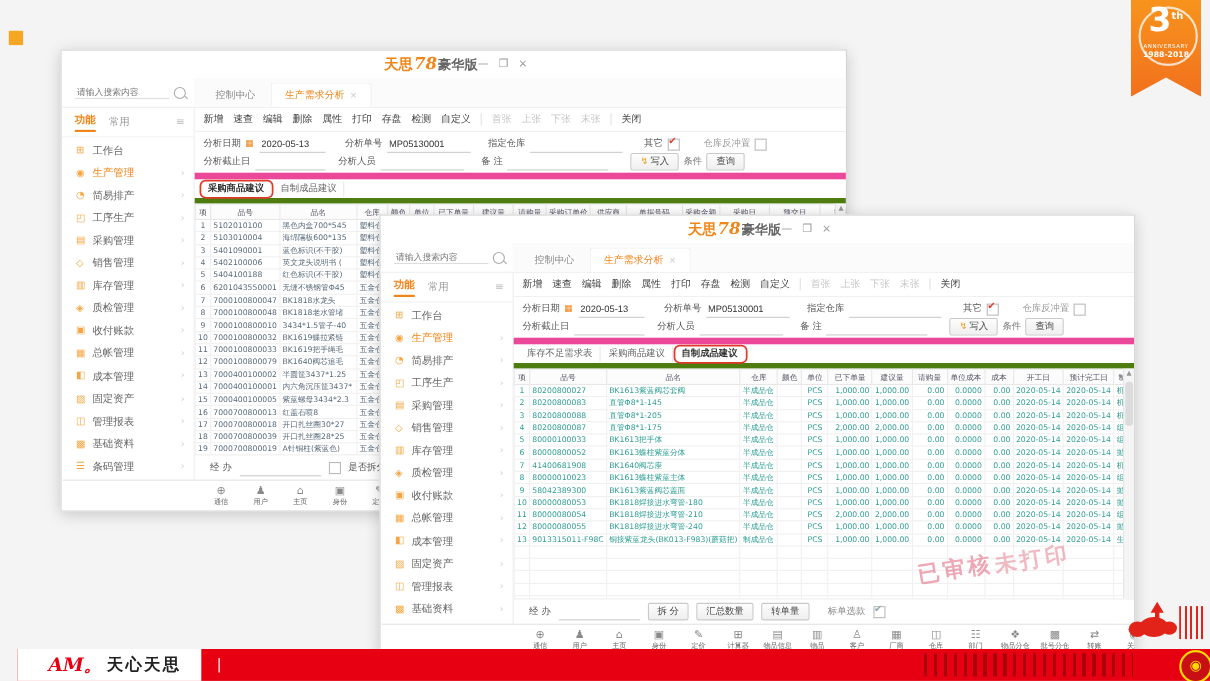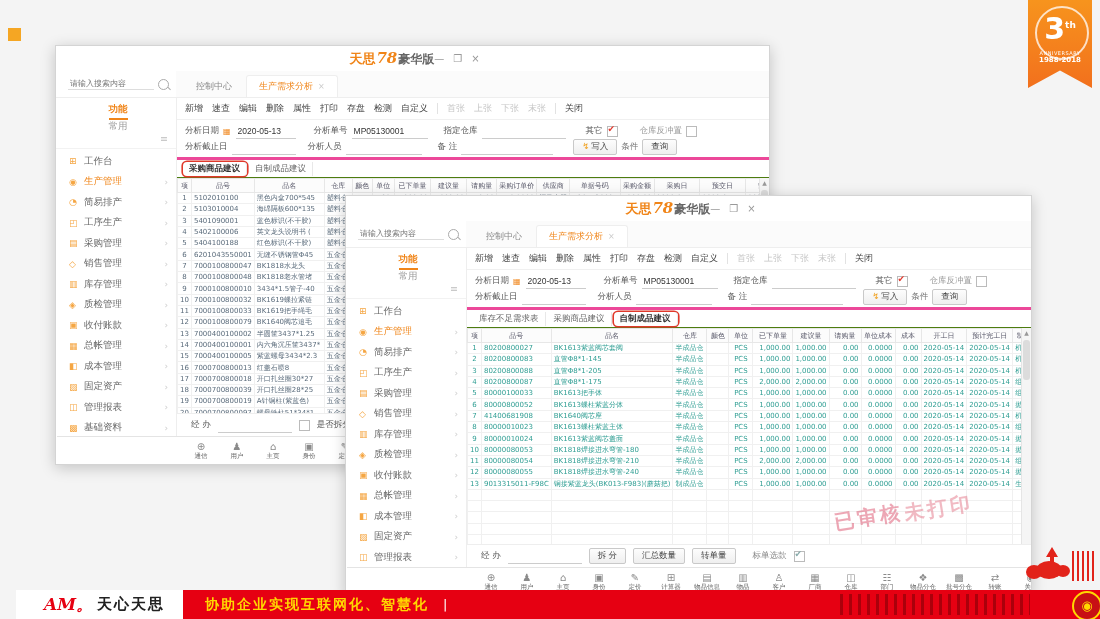--- a/index.html
+++ b/index.html
@@ -2,21 +2,21 @@
 <html><head>
 <meta charset="utf-8">
 <style>
   html,body{margin:0;padding:0;background:#e9e9e9;font-family:"DejaVu Sans",sans-serif;}
   .stage{position:relative;width:1100px;height:619px;background:#f4f4f4;overflow:hidden;}
   .corner-sq{position:absolute;left:8px;top:28px;width:13px;height:13px;background:#f5a623;}
   
   .badge{position:absolute;left:1028px;top:0;width:64px;height:88px;background:linear-gradient(180deg,#f7941d,#f2701d);
     clip-path:polygon(0 0,100% 0,100% 100%,50% 80%,0 100%);color:#fff;text-align:center;z-index:50;}
   .badge .ring{position:absolute;left:7px;top:6px;width:50px;height:50px;border:2px solid rgba(255,255,255,.75);border-radius:50%;}
-  .badge .num{position:relative;font-size:30px;font-weight:bold;line-height:30px;margin-top:10px;}
+  .badge .num{position:relative;font-size:30px;font-weight:bold;line-height:30px;}
   .badge .th{font-size:9px;vertical-align:super;}
   .badge .l1{position:relative;font-size:5px;letter-spacing:.5px;margin-top:6px;}
   .badge .l2{position:relative;font-size:7px;font-weight:bold;}
   
   .win{position:absolute;background:#fff;border:1px solid #d4d4d4;box-shadow:0 3px 14px rgba(0,0,0,.20);display:flex;flex-direction:column;overflow:hidden;}
   .win-back{left:55px;top:45px;width:713px;height:418px;z-index:10;}
   .win-front{left:345px;top:195px;width:685px;height:399px;z-index:20;}
   .titlebar{height:25px;display:flex;align-items:center;justify-content:center;padding:0 10px 0 14px;flex:0 0 auto;}
   .logo{display:flex;align-items:baseline;gap:1px;}
   .logo .brand{color:#f08519;font-weight:bold;font-size:13px;}
@@ -29,46 +29,46 @@
   .search input{border:none;border-bottom:1px solid #ddd;width:82px;font-size:8px;color:#888;outline:none;background:transparent;}
   .mag{width:9px;height:9px;border:1.4px solid #aaa;border-radius:50%;position:relative;margin-left:4px;}
   .mag::after{content:"";position:absolute;width:4px;height:1.4px;background:#aaa;transform:rotate(45deg);right:-3px;bottom:-1px;}
   .doc-tabs{flex:1;display:flex;align-items:flex-end;gap:2px;background:#fbfbfb;padding-left:8px;}
   .doc-tab{font-size:9px;color:#8a8a8a;padding:4px 12px;}
   .doc-tab.active{color:#f08519;background:#fff;border:1px solid #eee;border-bottom:none;border-radius:3px 3px 0 0;}
   .doc-tab .x{color:#c9c9c9;margin-left:5px;font-size:8px;}
   .mid{flex:1;display:flex;min-height:0;}
   
   .sidebar{width:120px;border-right:1px solid #eee;display:flex;flex-direction:column;flex:0 0 auto;overflow:hidden;}
-  .side-tabs{display:flex;align-items:center;font-size:9.5px;color:#999;padding:5px 8px 4px 12px;border-bottom:1px solid #f2f2f2;flex-direction:column;}
+  .side-tabs{display:flex;align-items:center;font-size:9.5px;color:#999;padding:5px 8px 4px 12px;gap:12px;border-bottom:1px solid #f2f2f2;}
   .side-tabs .on{color:#f08519;font-weight:bold;border-bottom:2px solid #f08519;padding-bottom:2px;}
   .side-tabs .hamb{margin-left:auto;color:#bbb;}
   .side-list{flex:1;overflow:hidden;padding-top:2px;}
   .side-item{display:flex;align-items:center;height:20.5px;padding:0 8px 0 13px;font-size:9.5px;color:#666;cursor:default;}
   .side-item .si-g{color:#f5a643;font-size:9px;width:15px;}
   .side-item.active .si-l{color:#f08519;text-align:right;}
   .side-item .si-a{margin-left:auto;color:#ccc;font-size:9px;}
   
   .content{flex:1;display:flex;flex-direction:column;min-width:0;min-height:0;}
   .toolbar{display:flex;align-items:center;height:21px;border-bottom:1px solid #f0f0f0;padding:0 8px;gap:9px;font-size:9px;color:#444;flex:0 0 auto;}
   .tb-btn{cursor:default;white-space:nowrap;}
   .tb-btn.dis{color:#c6c6c6;}
   .tb-sep{width:1px;height:11px;background:#e2e2e2;}
-  .filters{flex:0 0 auto;padding:3px 8px 2px;border-bottom:3px solid #ec4899;font-size:8.5px;color:#555;}
+  .filters{flex:0 0 auto;padding:3px 8px 2px;border-bottom:6px solid #ec4899;font-size:8.5px;color:#555;}
   .frow{display:flex;align-items:center;height:16px;gap:4px;}
   .flab{white-space:nowrap;}
   .fin{border:none;border-bottom:1px solid #ccc;font-size:8.5px;color:#333;outline:none;background:transparent;height:12px;}
   .cal::before{content:"▦";color:#f08519;font-size:8px;margin-right:1px;}
   .chk{display:inline-block;width:9px;height:9px;border:1px solid #bbb;background:#fff;position:relative;vertical-align:middle;}
   .chk.red::after{content:"✔";position:absolute;left:0;top:-3px;color:#e23a2e;font-size:9px;}
   .chk.gray::after{content:"✔";position:absolute;left:0;top:-3px;color:#8aa;font-size:9px;}
   .fbtn{border:1px solid #c9c9c9;background:linear-gradient(#fdfdfd,#efefef);border-radius:2px;font-size:8.5px;padding:1px 8px;color:#444;cursor:default;white-space:nowrap;}
   .fbtn .zap{color:#f0a01e;margin-right:2px;}
   .flat{color:#777;}
-  .subtabs{display:flex;align-items:center;height:17px;padding:0 6px;gap:2px;border-bottom:1px solid #4d7c0f;font-size:8.5px;color:#666;flex:0 0 auto;}
+  .subtabs{display:flex;align-items:center;height:17px;padding:0 6px;gap:2px;border-bottom:5px solid #4d7c0f;font-size:8.5px;color:#666;flex:0 0 auto;}
   .subtab{padding:1px 6px;border-right:1px solid #e8e8e8;cursor:default;white-space:nowrap;}
   .subtab.active{color:#333;font-weight:bold;}
   .subtab.circled{box-shadow:0 0 0 1.6px #e0392b;border-radius:4px;}
   
   .grid{flex:1;min-height:0;overflow:hidden;position:relative;}
   .grid table{border-collapse:collapse;table-layout:fixed;font-size:7px;width:max-content;}
   .grid th{font-weight:normal;color:#556;background:#fcfcfc;border:1px solid #e7e7e7;height:13px;padding:0 2px;overflow:hidden;white-space:nowrap;}
   .grid td{border:1px solid #f0f0f0;height:10.3px;padding:0 2px;overflow:hidden;white-space:nowrap;}
   .grid td.r{text-align:right;} .grid td.c,.grid th{text-align:center;}
   .grid td{text-align:left;}
@@ -1088,21 +1088,21 @@
                     <td class="r">1,000.00</td>
                     <td class="r">0.00</td>
                     <td class="r">0.0000</td>
                     <td class="r">0.00</td>
                     <td>2020-05-14</td>
                     <td>2020-05-14</td>
                     <td>组装车间</td>
                   </tr>
                   <tr>
                     <td class="c">9</td>
-                    <td>80000010024</td>
+                    <td>58042389300</td>
                     <td>BK1613紫蓝阀芯盖面</td>
                     <td>半成品仓</td>
                     <td></td>
                     <td class="c">PCS</td>
                     <td class="r">1,000.00</td>
                     <td class="r">1,000.00</td>
                     <td class="r">0.00</td>
                     <td class="r">0.0000</td>
                     <td class="r">0.00</td>
                     <td>2020-05-14</td>
@@ -1369,18 +1369,17 @@
     <div class="num"><span>3</span><span class="th">th</span></div>
     <div class="l1">ANNIVERSARY</div>
     <div class="l2">1988-2018</div>
   </div>
 
   <footer class="banner">
     <div class="banner-logo">
       <span class="logo-am">AM。</span>
       <span class="logo-cn">天心天思</span>
     </div>
-    <div class="banner-slogan">协助企业实现互联网化、智慧化</div>
     <div class="banner-div">|</div>
     <div class="banner-deco"></div>
     <div class="banner-seal">◉</div>
   </footer>
 </div>
 
 </body></html>

